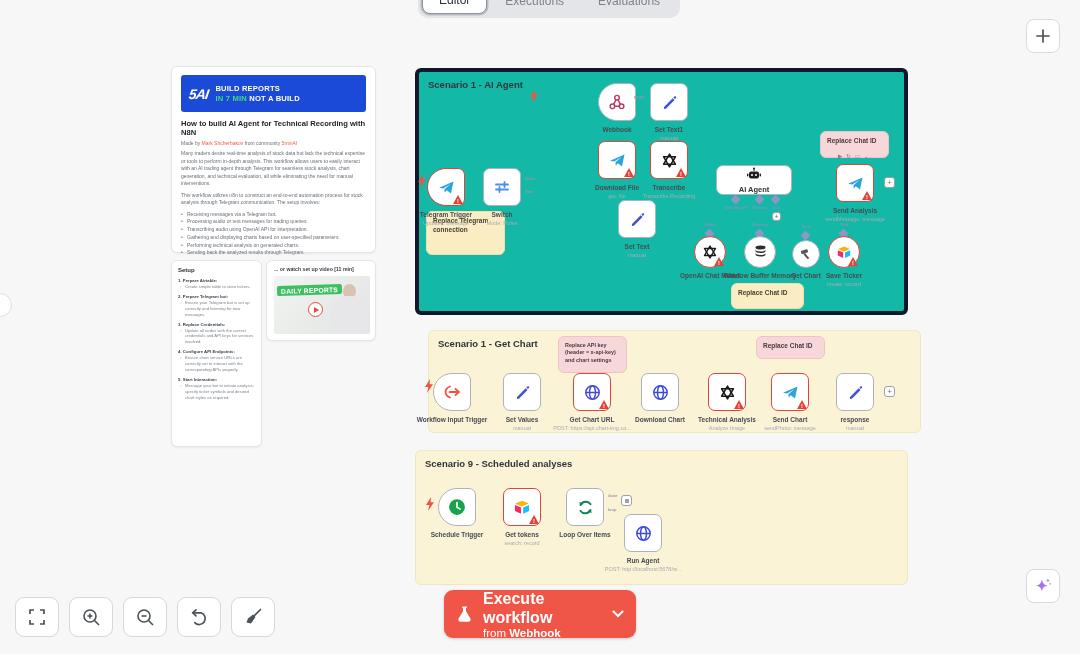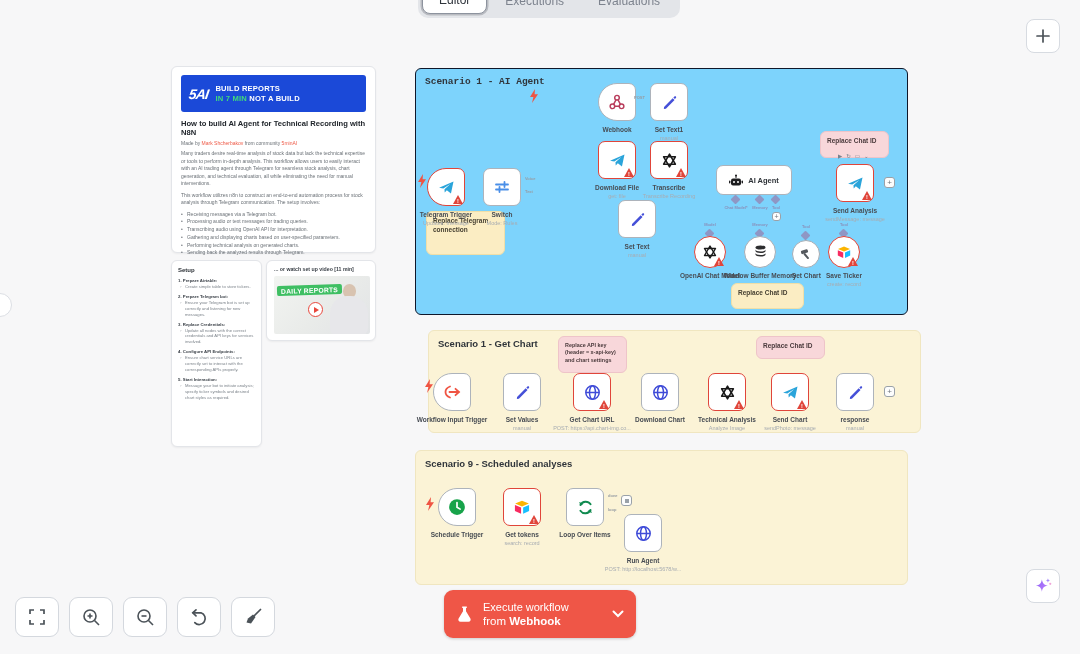--- a/index.html
+++ b/index.html
@@ -12,33 +12,33 @@
   .tab { font-size:12px; color:#7d838e; padding:5px 16px 6px; border-radius:8px; cursor:pointer; white-space:nowrap; }
   .tab.active { background:#ffffff; color:#2f343c; border:1px solid #8d939e; box-shadow:0 0 0 1.5px rgba(60,65,75,.25); }
 
   
   .sq-btn { position:absolute; width:34px; height:34px; background:#fff; border:1px solid #d7dbe1; border-radius:8px; display:flex; align-items:center; justify-content:center; cursor:pointer; }
   .toolbar-btn { position:absolute; width:44px; height:40px; background:#fff; border:1px solid #d4d8de; border-radius:9px; display:flex; align-items:center; justify-content:center; cursor:pointer; }
 
   
   .sticky { position:absolute; border-radius:6px; }
   .sticky .s-title { font-size:9.5px; font-weight:700; color:#30353b; padding:7px 9px; }
-  .area-green { background:#7dd3fc; border:1px solid #0f172a;font-family:Liberation Mono, monospace; }
+  .area-green { background:#14b8a6; border:4px solid #0f172a; }
   .area-yellow { background:#fbf3d6; border:1px solid #f0e6c0; }
   .note-yellow { background:#fbedc3; border:1px solid #f0dfa8; }
   .note-pink { background:#f8d7da; border:1px solid #eec4c9; }
   .note-white { background:#ffffff; border:1px solid #e3e5e9; box-shadow:0 1px 2px rgba(0,0,0,.05); }
   .small-note-text { font-size:6.5px; font-weight:700; color:#474132; padding:5px 6px; line-height:1.35; }
   .note-pink .small-note-text { color:#4a3a3c; }
 
   
   .node { position:absolute; width:38px; height:38px; background:#fff; border:1.5px solid #adb3bb; border-radius:7px; display:flex; align-items:center; justify-content:center; cursor:pointer; }
   .node.trigger { border-radius:19px 7px 7px 19px; }
   .node.err { border-color:#e0453a; }
-  .node.wide { width:76px; height:30px; gap:5px; }
+  .node.wide { width:76px; height:30px; gap:5px;flex-direction:column; }
   .cnode { position:absolute; background:#fff; border:1.5px solid #a6acb4; border-radius:50%; display:flex; align-items:center; justify-content:center; cursor:pointer; }
   .cnode.err { border-color:#e0453a; }
   .warn { position:absolute; right:1px; bottom:1px; width:10px; height:9px; background:#e0453a; clip-path:polygon(50% 0,100% 100%,0 100%); display:flex; align-items:flex-end; justify-content:center; }
   .warn::after { content:"!"; color:#fff; font-size:5.5px; font-weight:700; line-height:1; }
   .nlabel { position:absolute; width:90px; text-align:center; font-size:6.5px; color:#474c53; font-weight:600; line-height:1.25; pointer-events:none; }
   .nsub { display:block; font-size:5.5px; color:#a7acb2; font-weight:400; margin-top:1px; }
   .agent-label { font-size:7.5px; font-weight:600; color:#2e3338; }
   .endpoint { position:absolute; width:11px; height:11px; background:#fdfdfd; border:1px solid #9aa1a8; border-radius:3px; color:#6f767d; font-size:8px; line-height:9px; text-align:center; cursor:pointer; }
   .endpoint .inner-sq { display:block; width:4px; height:4px; background:#9aa1a8; margin:2.5px auto; }
   .diamond { position:absolute; width:7px; height:7px; background:#8f96c4; transform:rotate(45deg); border-radius:1px; }
@@ -74,21 +74,21 @@
   .thumb { position:relative; width:96px; height:58px; border-radius:2px; background:linear-gradient(135deg,#f2f4f1 0%,#e9ebe9 55%,#e2e4e6 100%); overflow:hidden; }
   .thumb .badge { position:absolute; left:3px; top:9px; background:#3fbf63; color:#fff; font-size:6.8px; font-weight:800; padding:1.5px 4px; border-radius:2px; transform:rotate(-2deg); letter-spacing:.2px; }
   .thumb .play { position:absolute; left:34px; top:26px; width:15px; height:15px; background:#fff; border:1.5px solid #e8473c; border-radius:50%; display:flex; align-items:center; justify-content:center; }
   .thumb .play::after { content:""; border-left:5px solid #e8473c; border-top:3px solid transparent; border-bottom:3px solid transparent; margin-left:1px; }
   .thumb .person-head { position:absolute; right:14px; top:8px; width:13px; height:14px; background:#d8c3b0; border-radius:50% 50% 45% 45%; }
   .thumb .person-body { position:absolute; right:2px; top:20px; width:38px; height:40px; background:#e7e7ea; border-radius:45% 45% 8px 8px; }
 
   
   .exec { position:absolute; left:444px; top:590px; width:192px; height:48px; background:#ef5647; border-radius:9px; display:flex; align-items:center; padding:0 12px; gap:10px; cursor:pointer; box-shadow:0 1px 3px rgba(0,0,0,.18); }
   .exec .etxt { flex:1; color:#fff; }
-  .exec .et1 { font-size:11px; font-weight:400; line-height:1.2; }
+  .exec .et1 { font-size:16px; font-weight:700; line-height:1.2; }
   .exec .et2 { font-size:11.5px; font-weight:400; }
   .exec .et2 b { font-weight:700; }
 
   svg { display:block; }
   .leftedge-circle { position:absolute; left:-12px; top:293px; width:24px; height:24px; border-radius:50%; background:#fff; border:1px solid #dcdfe4; }
 </style>
 </head>
 <body>
 
 <div id="canvas">

